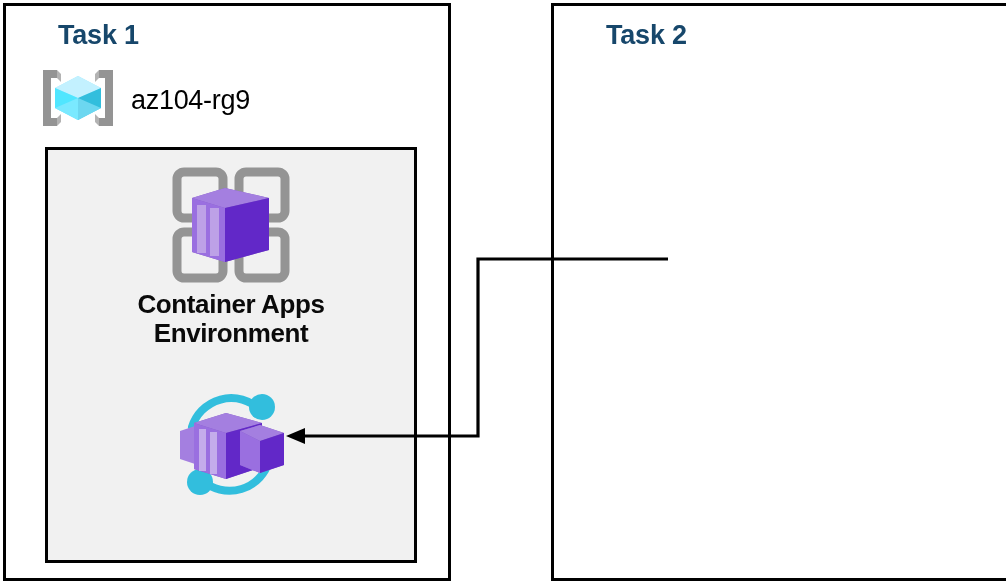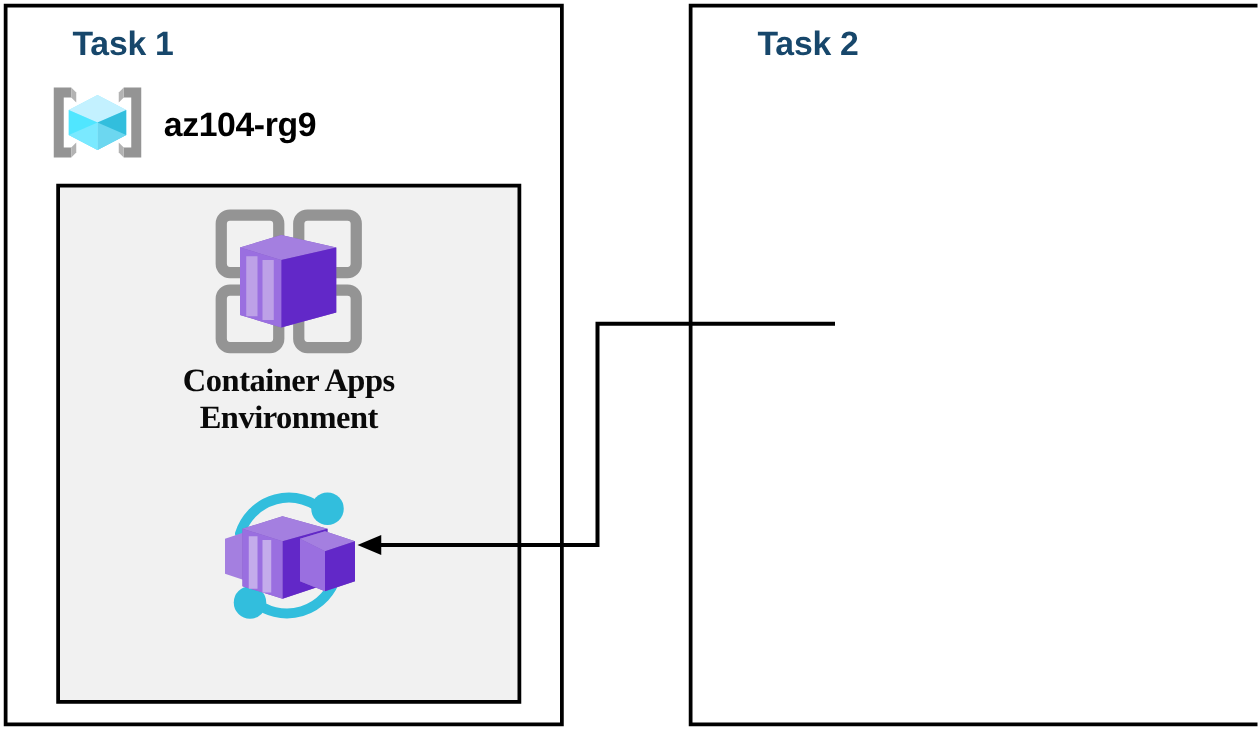--- a/index.html
+++ b/index.html
@@ -46,34 +46,34 @@
   .rg-row {
     position: absolute;
     left: 33px;
     top: 60px;
     display: flex;
     align-items: center;
     gap: 14px;
   }
   .rg-label {
     font-size: 27px;
-    font-weight: bold;
+    font-weight: normal;
     color: #000000;
     letter-spacing: -0.3px;
     white-space: nowrap;
   }
 
   
   .inner-box {
     position: absolute;
     background: #f1f1f1;
     border: 3px solid #000000;
     box-sizing: border-box;
   }
-  #inner-task1 { left: 39px;  top: 141px; width: 372px; height: 416px; font-family: Liberation Serif, serif; }
+  #inner-task1 { left: 39px;  top: 141px; width: 372px; height: 416px; }
 
   
   .resource {
     position: absolute;
     text-align: center;
     width: 100%;
     left: 0;
   }
   .res-label {
     font-size: 26px;

